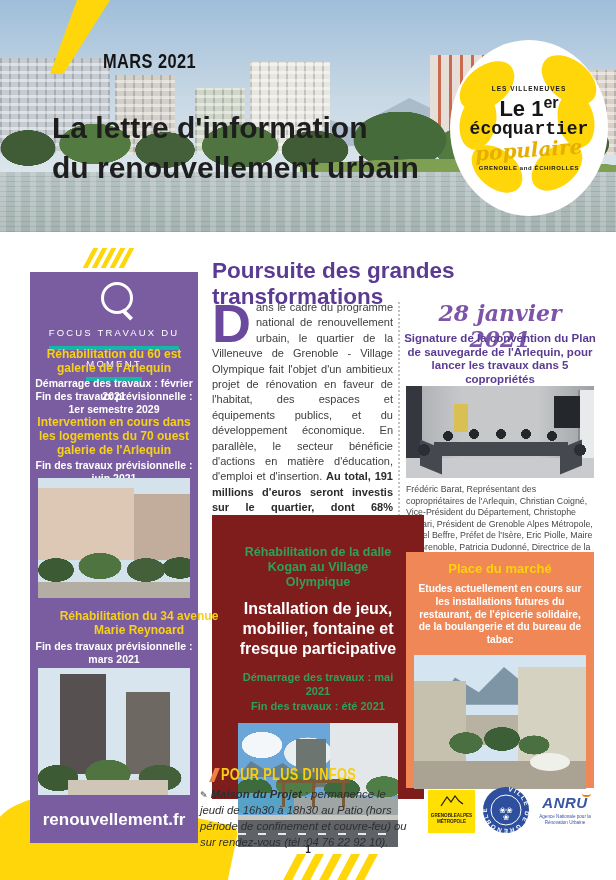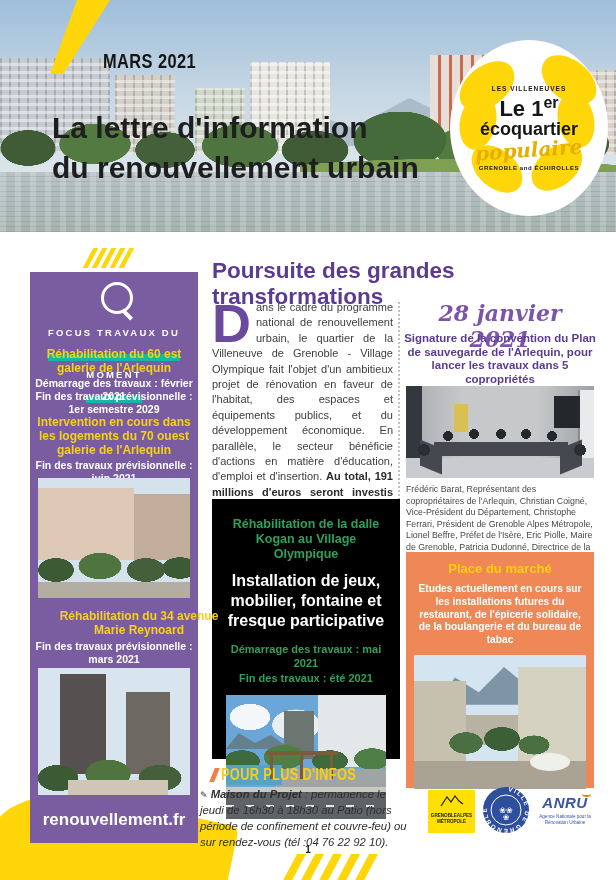--- a/index.html
+++ b/index.html
@@ -43,34 +43,34 @@
 
   
   .badge { left:450px; top:40px; width:158px; height:176px; background:#fff; border-radius:50%;
     z-index:2; overflow:hidden; display:flex; flex-direction:column; align-items:center;
     justify-content:center; text-align:center; }
   .petal { position:absolute; background:#ffd60a; border-radius:50%; z-index:1; }
   .badge-txt { position:relative; z-index:2; }
   .badge-top { font-size:6.5px; font-weight:bold; letter-spacing:1px; color:#191919; margin-bottom:3px; }
   .badge-l1 { font-size:22px; font-weight:bold; color:#161616; line-height:1; }
   .badge-l1 sup { font-size:16px; }
-  .badge-l2 { font-size:18px; font-weight:bold; color:#161616; line-height:1.05; }
+  .badge-l2 { font-size:18px; font-weight:bold; color:#161616; line-height:1.05;font-family:Liberation Mono, monospace; }
   .badge-l3 { font-family:"DejaVu Serif", serif; font-style:italic; font-weight:bold;
     font-size:20px; color:#e6ae00; line-height:1; transform:rotate(-4deg); margin-top:1px; }
   .badge-bot { font-size:6px; font-weight:bold; letter-spacing:.6px; color:#191919; margin-top:5px; }
 
   
   .sb-slashes { left:88px; top:248px; display:flex; gap:4px; z-index:3; }
   .sb-slashes div { width:5px; height:20px; background:#ffd60a; transform:skewX(-28deg); }
   .sidebar { left:30px; top:272px; width:168px; height:571px; background:#7a5ca0; z-index:2; }
   .mag { left:71px; top:10px; width:26px; height:26px; border:3px solid #fff; border-radius:50%; }
   .mag-handle { left:95px; top:36px; width:4px; height:13px; background:#fff; transform:rotate(-45deg); }
   .sb-focus { top:50px; left:0; width:100%; text-align:center; color:#fff; }
-  .sb-focus span { display:inline-block; font-size:9.5px; font-weight:bold; letter-spacing:2.2px;
-    border-bottom:7px solid #14b8a6; padding-bottom:16px; margin-bottom:3px; }
+  .sb-focus span { display:inline-block; font-size:9.5px; font-weight:normal; letter-spacing:2.2px;
+    border-bottom:4px solid #14b8a6; padding-bottom:8px; margin-bottom:3px; }
   .sb-title { left:4px; width:160px; text-align:center; color:#f7d117; font-weight:bold;
     font-size:12px; line-height:1.15; }
   .sb-line { left:4px; width:160px; text-align:center; color:#fff; font-weight:bold;
     font-size:10.5px; line-height:1.25; }
   .sb-photo { left:8px; width:152px; overflow:hidden; position:absolute; }
   .sb-web { top:538px; left:0; width:100%; text-align:center; color:#fff; font-weight:bold; font-size:17px; }
 
   .ph1 { top:206px; height:120px; background:#d4e2ec; }
   .ph1 .t1 { left:0; top:10px; width:96px; height:72px; background:#ddc8b6; }
   .ph1 .t2 { left:96px; top:16px; width:56px; height:66px; background:#c2ac9c; }
@@ -117,22 +117,22 @@
       radial-gradient(circle 5px at 42px 50px, #23262b 98%, transparent),
       radial-gradient(circle 5px at 68px 48px, #23262b 98%, transparent),
       radial-gradient(circle 5px at 95px 48px, #23262b 98%, transparent),
       radial-gradient(circle 5px at 120px 48px, #23262b 98%, transparent),
       radial-gradient(circle 5px at 146px 50px, #23262b 98%, transparent),
       radial-gradient(circle 6px at 18px 64px, #2b2f35 98%, transparent),
       radial-gradient(circle 6px at 174px 64px, #2b2f35 98%, transparent); }
   .ev-cap { left:406px; top:484px; width:190px; font-size:8.8px; line-height:1.32; color:#474747; }
 
   
-  .gbox { left:212px; top:499px; width:180px; height:252px; background:#000000;
-    text-align:center; padding:4px; }
+  .gbox { left:212px; top:515px; width:180px; height:252px; background:#7f1d1d;
+    text-align:center; padding:16px; }
   .g-title { margin:14px 8px 0; font-size:12.5px; font-weight:bold; color:#2fa05c; line-height:1.2; }
   .g-sub { margin:9px 8px 0; font-size:16px; font-weight:bold; color:#fff; line-height:1.25; }
   .g-line { margin:0 6px; font-size:11px; font-weight:bold; color:#2fa05c; line-height:1.3; }
   .g-lines { margin-top:11px; }
   .g-photo { position:relative; margin:10px auto 0; width:160px; height:124px; overflow:hidden; background:#6aa7d8; }
   .g-photo .clouds { left:0; top:0; width:160px; height:70px; background-repeat:no-repeat; background-image:
       radial-gradient(ellipse 34px 22px at 24px 22px, #f4f7f9 59%, transparent 60%),
       radial-gradient(ellipse 40px 26px at 70px 30px, #e9eef2 59%, transparent 60%),
       radial-gradient(ellipse 30px 20px at 118px 16px, #f4f7f9 59%, transparent 60%),
       radial-gradient(ellipse 28px 18px at 148px 34px, #eef2f5 59%, transparent 60%); }

